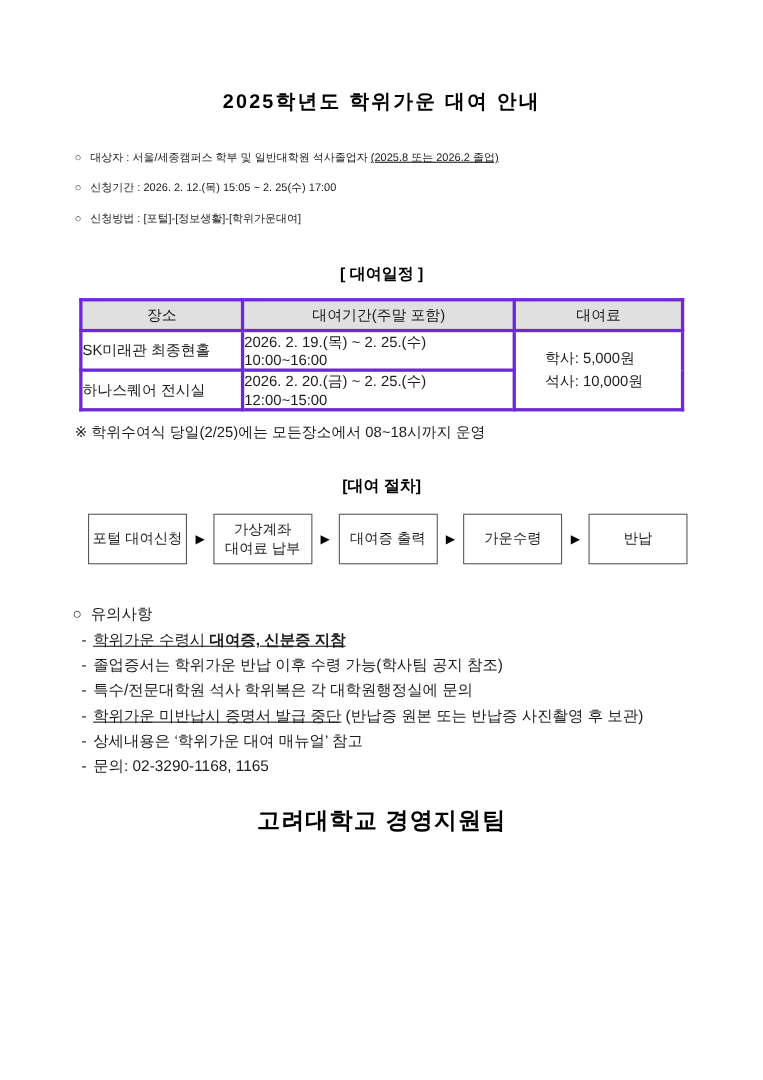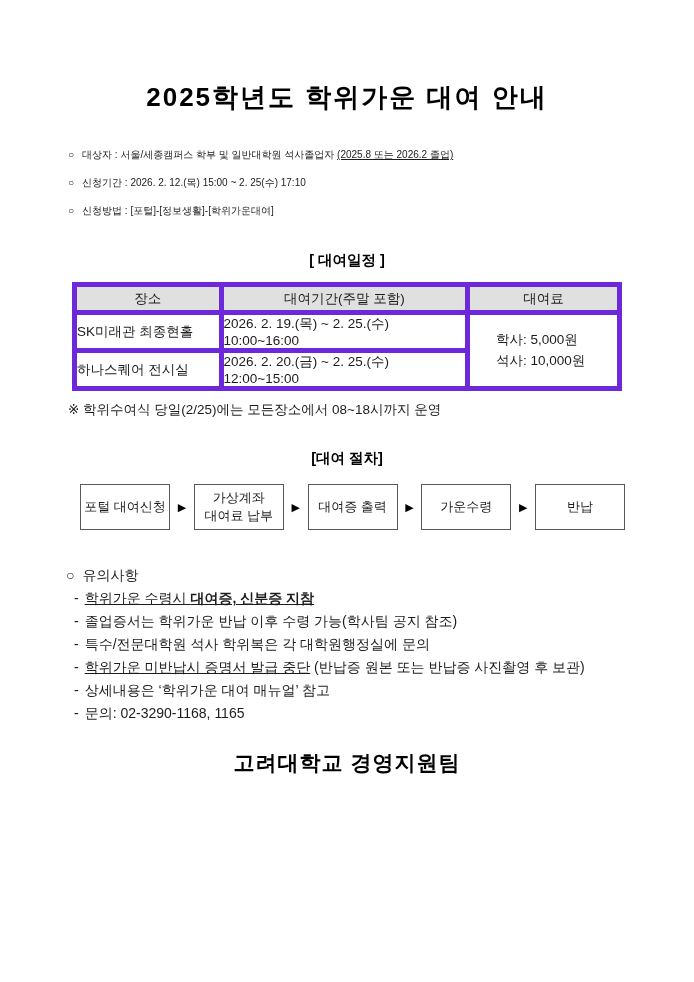--- a/index.html
+++ b/index.html
@@ -10,21 +10,21 @@
     height: 982px;
     margin: 0 auto;
     background: #ffffff;
     font-family: "Liberation Sans", "DejaVu Sans", sans-serif;
     color: #1c1c1c;
     overflow: hidden;
   }
   .doc-title {
     padding-top: 80px;
     text-align: center;
-    font-size: 26px;
+    font-size: 18px;
     font-weight: bold;
     letter-spacing: 2px;
     color: #000;
   }
   .info-section {
     margin: 26px 40px 0 68px;
     font-size: 10px;
     line-height: 28px;
   }
   .info-line { white-space: nowrap; }
@@ -39,21 +39,21 @@
     color: #000;
   }
   table.schedule {
     width: 550px;
     margin: 12px auto 0;
     border-collapse: collapse;
     font-size: 13.5px;
     color: #1c1c1c;
   }
   table.schedule th, table.schedule td {
-    border: 5px solid #6d28d9;
+    border: 3px solid #6d28d9;
     vertical-align: middle;
   }
   table.schedule th {
     background: #e0e0e0;
     font-weight: normal;
     height: 28px;
   }
   table.schedule td { height: 34px; }
   .col-place { width: 135px; }
   .col-period { width: 227px; }
@@ -120,21 +120,21 @@
 
 <div class="page">
 
   <div class="doc-title">2025학년도 학위가운 대여 안내</div>
 
   <div class="info-section">
     <div class="info-line">
       <span class="marker">○</span><span>대상자 : 서울/세종캠퍼스 학부 및 일반대학원 석사졸업자 </span><span class="u">(2025.8 또는 2026.2 졸업)</span>
     </div>
     <div class="info-line">
-      <span class="marker">○</span><span>신청기간 : 2026. 2. 12.(목) 15:00 ~ 2. 25(수) 17:10</span>
+      <span class="marker">○</span><span>신청기간 : 2026. 2. 12.(목) 15:05 ~ 2. 25(수) 17:00</span>
     </div>
     <div class="info-line">
       <span class="marker">○</span><span>신청방법 : [포털]-[정보생활]-[학위가운대여]</span>
     </div>
   </div>
 
   <div class="section-heading">[ 대여일정 ]</div>
 
   <table class="schedule">
     <thead>

